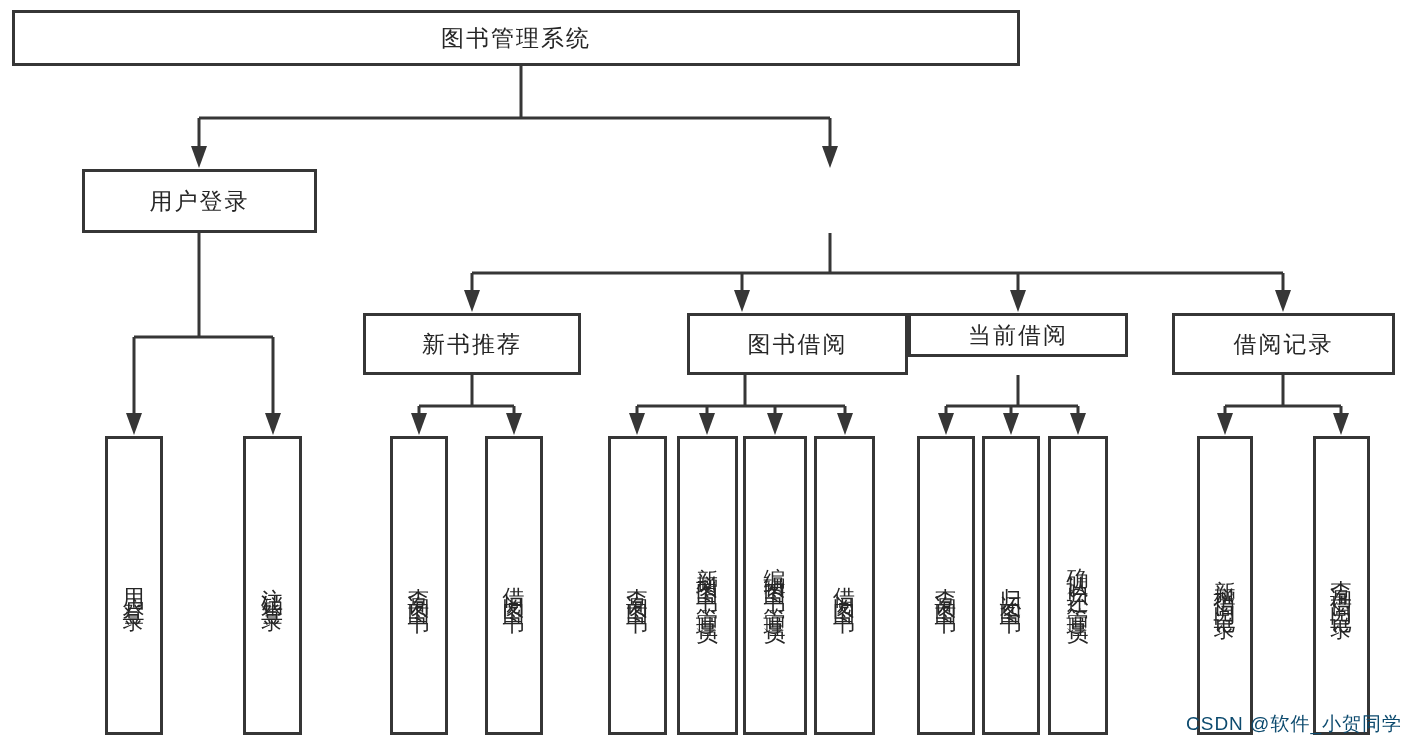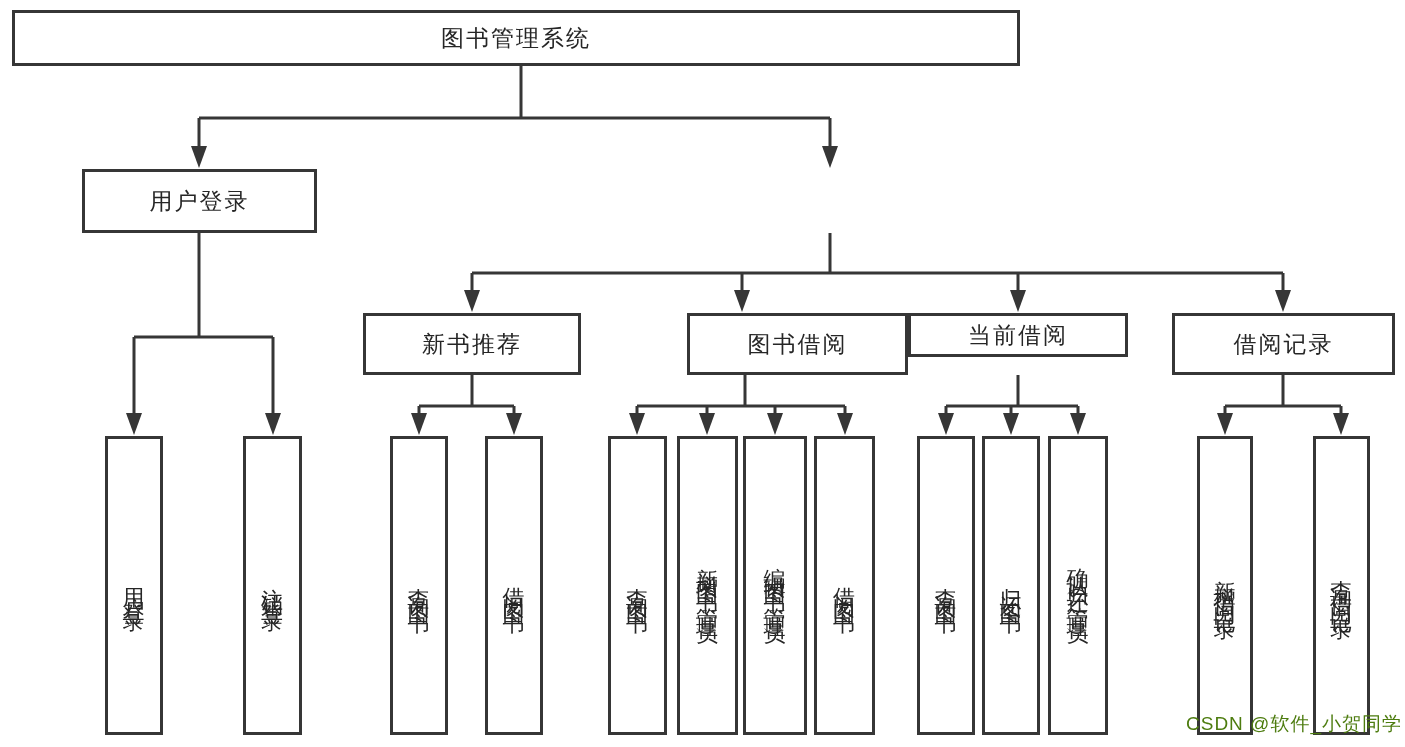--- a/index.html
+++ b/index.html
@@ -25,21 +25,21 @@
     writing-mode:vertical-rl;
     text-orientation:mixed;
     letter-spacing:8px;
     line-height:1.05;
     white-space:nowrap;
   }
   .watermark{
     position:absolute;
     left:1186px;top:711px;
     font-size:19px;
-    color:#4d7c0f;
+    color:#0c4a6e;
     letter-spacing:1px;
     white-space:nowrap;
   }
 </style>
 </head>
 <body>
 
 <div class="canvas">
 
   <svg class="connectors" width="1405" height="747" viewBox="0 0 1405 747">

